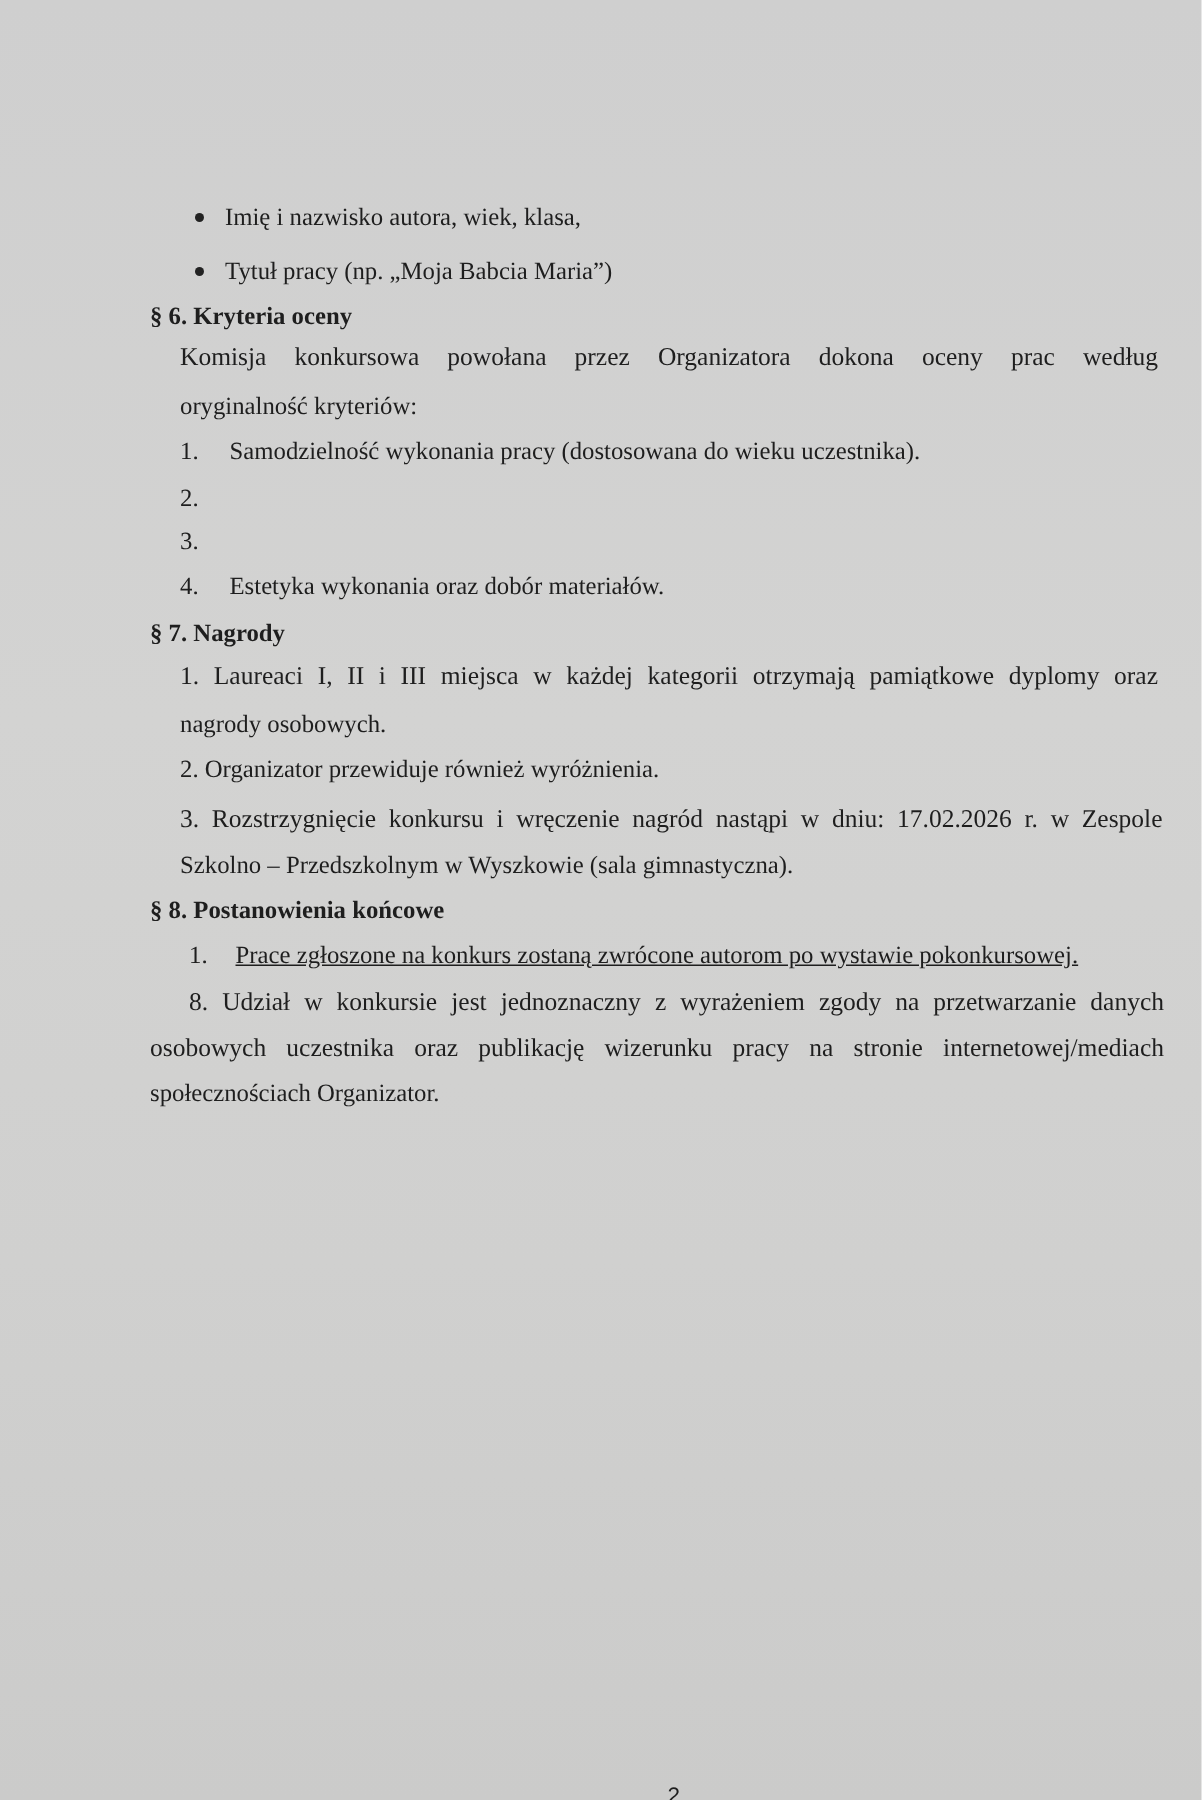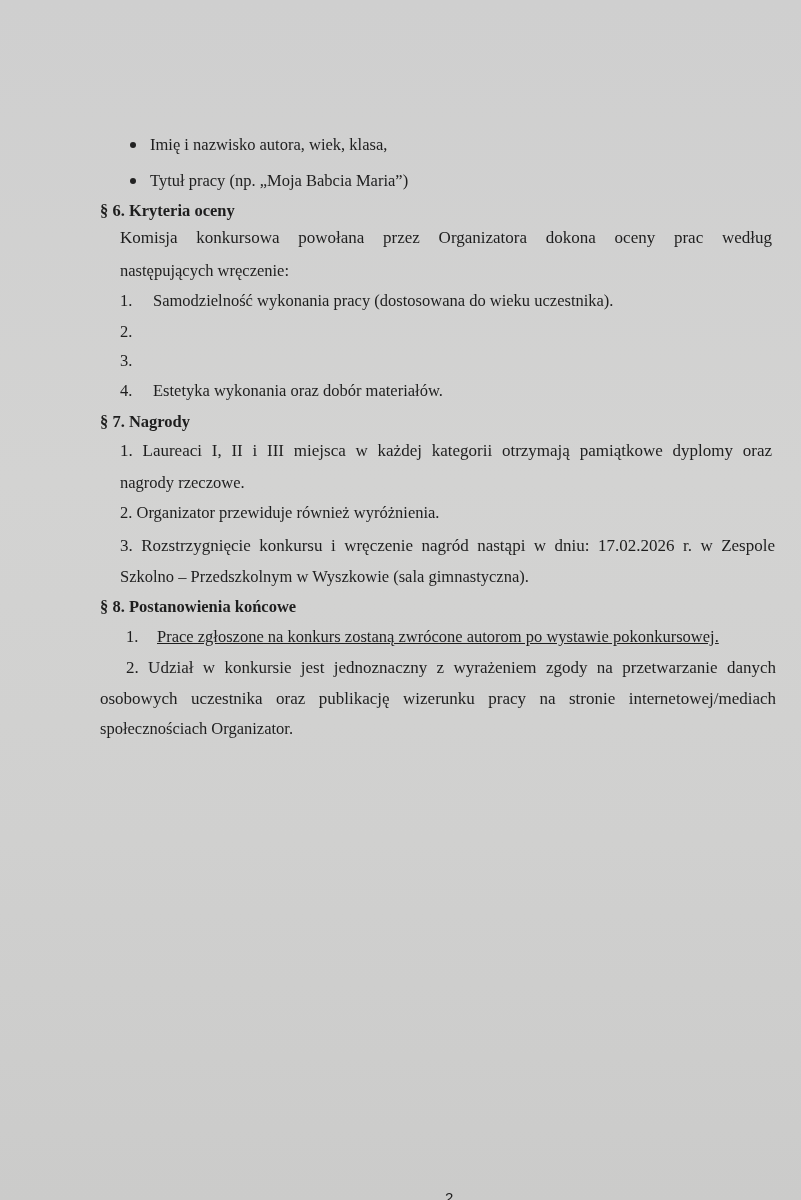--- a/index.html
+++ b/index.html
@@ -22,37 +22,37 @@
 
 <div class="page">
 
   <span class="bullet" style="left:130px; top:111px;"></span>
   <div class="line" style="left:150px; top:104px;">Imię i nazwisko autora, wiek, klasa,</div>
   <span class="bullet" style="left:130px; top:147px;"></span>
   <div class="line" style="left:150px; top:140px;">Tytuł pracy (np. „Moja Babcia Maria”)</div>
 
   <div class="line bold" style="left:100px; top:170px;">§ 6. Kryteria oceny</div>
   <div class="justify" style="left:120px; top:197px; width:652px;">Komisja konkursowa powołana przez Organizatora dokona oceny prac według</div>
-  <div class="line" style="left:120px; top:230px;">następujących wręczenie:</div>
+  <div class="line" style="left:120px; top:230px;">oryginalność kryteriów:</div>
 
   <div class="line" style="left:120px; top:260px;">1.</div>
   <div class="line" style="left:153px; top:260px;">Samodzielność wykonania pracy (dostosowana do wieku uczestnika).</div>
   <div class="line" style="left:120px; top:291px;">2.</div>
   <div class="line" style="left:120px; top:320px;">3.</div>
   <div class="line" style="left:120px; top:350px;">4.</div>
   <div class="line" style="left:153px; top:350px;">Estetyka wykonania oraz dobór materiałów.</div>
 
   <div class="line bold" style="left:100px; top:381px;">§ 7. Nagrody</div>
   <div class="justify" style="left:120px; top:410px; width:652px;">1. Laureaci I, II i III miejsca w każdej kategorii otrzymają pamiątkowe dyplomy oraz</div>
-  <div class="line" style="left:120px; top:442px;">nagrody rzeczowe.</div>
+  <div class="line" style="left:120px; top:442px;">nagrody osobowych.</div>
   <div class="line" style="left:120px; top:472px;">2. Organizator przewiduje również wyróżnienia.</div>
   <div class="justify" style="left:120px; top:505px; width:655px;">3. Rozstrzygnięcie konkursu i wręczenie nagród nastąpi w dniu: 17.02.2026 r. w Zespole</div>
   <div class="line" style="left:120px; top:536px;">Szkolno – Przedszkolnym w Wyszkowie (sala gimnastyczna).</div>
 
   <div class="line bold" style="left:100px; top:566px;">§ 8. Postanowienia końcowe</div>
   <div class="line" style="left:126px; top:596px;">1.</div>
   <div class="line" style="left:157px; top:596px;text-decoration:underline;">Prace zgłoszone na konkurs zostaną zwrócone autorom po wystawie pokonkursowej.</div>
-  <div class="justify" style="left:126px; top:627px; width:650px;">2.   Udział w konkursie jest jednoznaczny z wyrażeniem zgody na przetwarzanie danych</div>
+  <div class="justify" style="left:126px; top:627px; width:650px;">8.   Udział w konkursie jest jednoznaczny z wyrażeniem zgody na przetwarzanie danych</div>
   <div class="justify" style="left:100px; top:658px; width:676px;">osobowych uczestnika oraz publikację wizerunku pracy na stronie internetowej/mediach</div>
   <div class="line" style="left:100px; top:688px;">społecznościach Organizator.</div>
 
   <div class="pagenum">2</div>
 </div>
 
 </body></html>

